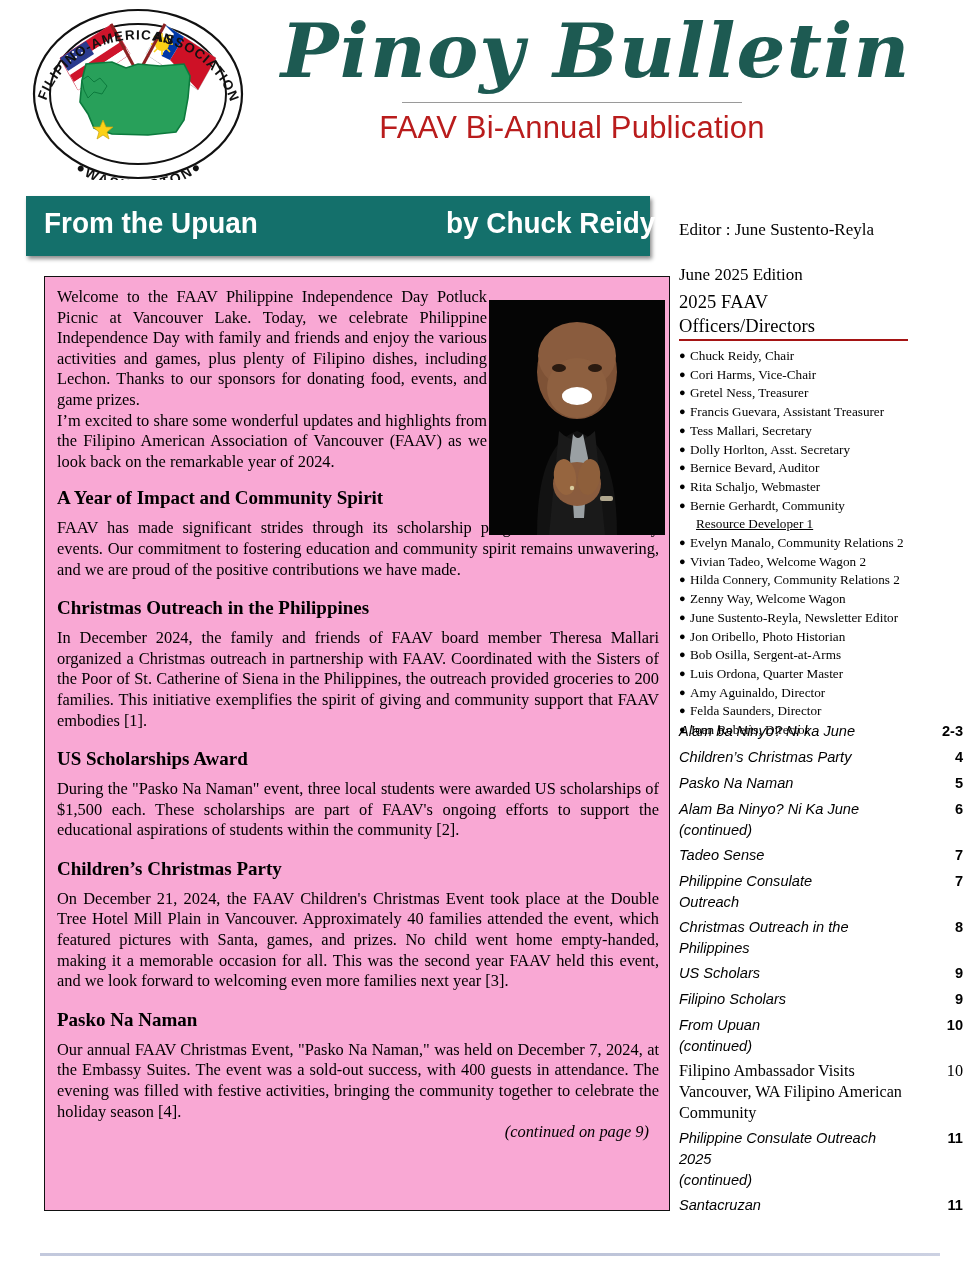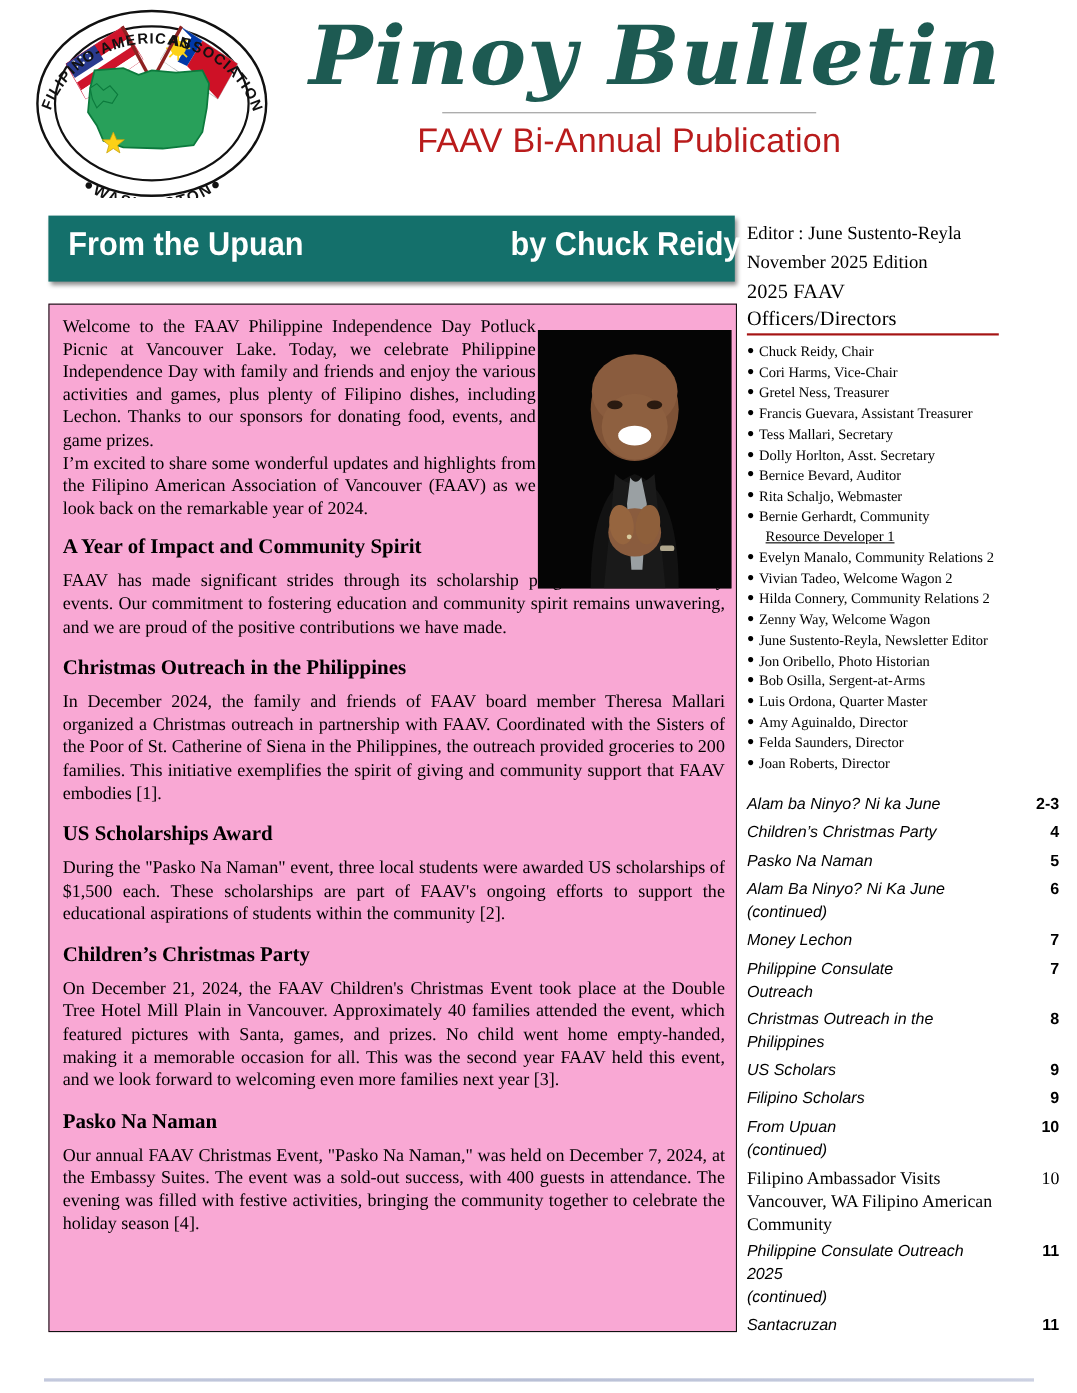--- a/index.html
+++ b/index.html
@@ -28,21 +28,21 @@
     width:340px;height:1px;background:#9a9a9a;margin:8px auto 6px auto;
   }
   #subtitle{
     font-family:"Liberation Sans", sans-serif;
     font-size:31px;line-height:38px;color:#b91c1c;letter-spacing:.2px;
     white-space:nowrap;
   }
 
   
   #banner{
-    position:absolute;left:44px;top:196px;width:624px;height:60px;
+    position:absolute;left:26px;top:196px;width:624px;height:60px;
     background:#14706b;
     box-shadow:2px 3px 4px rgba(0,0,0,.45);
   }
   #banner-inner{
     position:relative;height:100%;
   }
   .banner-txt{
     position:absolute;top:9px;
     font-family:"Liberation Sans", sans-serif;
     font-weight:bold;font-size:30px;line-height:36px;color:#ffffff;
@@ -91,21 +91,21 @@
     overflow:hidden;
   }
   #portrait svg{display:block;}
 
   
   #sidebar{
     position:absolute;left:679px;top:198px;width:290px;
   }
   .side-line{
     font-family:"Liberation Serif", serif;
-    font-size:17px;line-height:27px;
+    font-size:17px;line-height:27px;margin-top:18px;
   }
   #officers-head{
     font-family:"Liberation Serif", serif;
     font-weight:normal;font-size:18.5px;line-height:24px;
     margin-top:2px;
     letter-spacing:.1px;
     border-bottom:2.5px solid #a51414;
     display:inline-block;padding-bottom:1px;
     width:229px;
   }
@@ -255,20 +255,23 @@
 
     <div class="h2">US Scholarships Award</div>
     <p class="p full">During the "Pasko Na Naman" event, three local students were awarded US scholarships of $1,500 each. These scholarships are part of FAAV's ongoing efforts to support the educational aspirations of students within the community [2].</p>
 
     <div class="h2">Children’s Christmas Party</div>
     <p class="p full">On December 21, 2024, the FAAV Children's Christmas Event took place at the Double Tree Hotel Mill Plain in Vancouver. Approximately 40 families attended the event, which featured pictures with Santa, games, and prizes. No child went home empty-handed, making it a memorable occasion for all. This was the second year FAAV held this event, and we look forward to welcoming even more families next year [3].</p>
 
     <div class="h2">Pasko Na Naman</div>
     <p class="p full">Our annual FAAV Christmas Event, "Pasko Na Naman," was held on December 7, 2024, at the Embassy Suites. The event was a sold-out success, with 400 guests in attendance. The evening was filled with festive activities, bringing the community together to celebrate the holiday season [4].</p>
 
+    <div id="cont-line">
+      <span class="contnote">(continued on page 9)</span>
+    </div>
   </div>
 </div>
 
 <div id="portrait">
   <svg width="176" height="235" viewBox="0 0 176 235">
     <rect width="176" height="235" fill="#050505"></rect>
     <ellipse cx="88" cy="72" rx="40" ry="47" fill="#7e5236"></ellipse>
     <ellipse cx="88" cy="56" rx="39" ry="34" fill="#8a5c3e"></ellipse>
     <ellipse cx="88" cy="88" rx="30" ry="30" fill="#8e6040"></ellipse>
     <ellipse cx="70" cy="68" rx="7" ry="4" fill="#2a1a10"></ellipse>
@@ -281,21 +284,21 @@
     <ellipse cx="88" cy="184" rx="24" ry="22" fill="#8a5c3e"></ellipse>
     <ellipse cx="76" cy="177" rx="11" ry="18" fill="#96653f" transform="rotate(-8 76 177)"></ellipse>
     <ellipse cx="100" cy="177" rx="11" ry="18" fill="#8e5f3b" transform="rotate(8 100 177)"></ellipse>
     <circle cx="83" cy="188" r="2.2" fill="#d9cda0"></circle>
     <rect x="111" y="196" width="13" height="5" rx="2" fill="#b0a78e"></rect>
   </svg>
 </div>
 
 <div id="sidebar">
   <div class="side-line">Editor : June Sustento-Reyla</div>
-  <div class="side-line">November 2025 Edition</div>
+  <div class="side-line">June 2025 Edition</div>
   <div id="officers-head">2025  FAAV Officers/Directors</div>
   <div id="officers">
       <div class="officer"><span class="bullet">●</span><span>Chuck Reidy, Chair</span></div>
       <div class="officer"><span class="bullet">●</span><span>Cori Harms, Vice-Chair</span></div>
       <div class="officer"><span class="bullet">●</span><span>Gretel Ness, Treasurer</span></div>
       <div class="officer"><span class="bullet">●</span><span>Francis Guevara, Assistant Treasurer</span></div>
       <div class="officer"><span class="bullet">●</span><span>Tess Mallari, Secretary</span></div>
       <div class="officer"><span class="bullet">●</span><span>Dolly Horlton, Asst. Secretary</span></div>
       <div class="officer"><span class="bullet">●</span><span>Bernice Bevard, Auditor</span></div>
       <div class="officer"><span class="bullet">●</span><span>Rita Schaljo, Webmaster</span></div>
@@ -327,21 +330,21 @@
       <div class="toc-row">
         <span class="toc-title">Pasko Na Naman</span>
         <span class="toc-page">5</span>
       </div>
       <div class="toc-row">
         <span class="toc-title">Alam Ba Ninyo? Ni Ka June</span>
         <span class="toc-title">(continued)</span>
         <span class="toc-page">6</span>
       </div>
       <div class="toc-row">
-        <span class="toc-title">Money Lechon</span>
+        <span class="toc-title">Tadeo Sense</span>
         <span class="toc-page">7</span>
       </div>
       <div class="toc-row">
         <span class="toc-title">Philippine Consulate</span>
         <span class="toc-title">Outreach</span>
         <span class="toc-page">7</span>
       </div>
       <div class="toc-row">
         <span class="toc-title">Christmas Outreach in the Philippines</span>
         <span class="toc-page">8</span>

